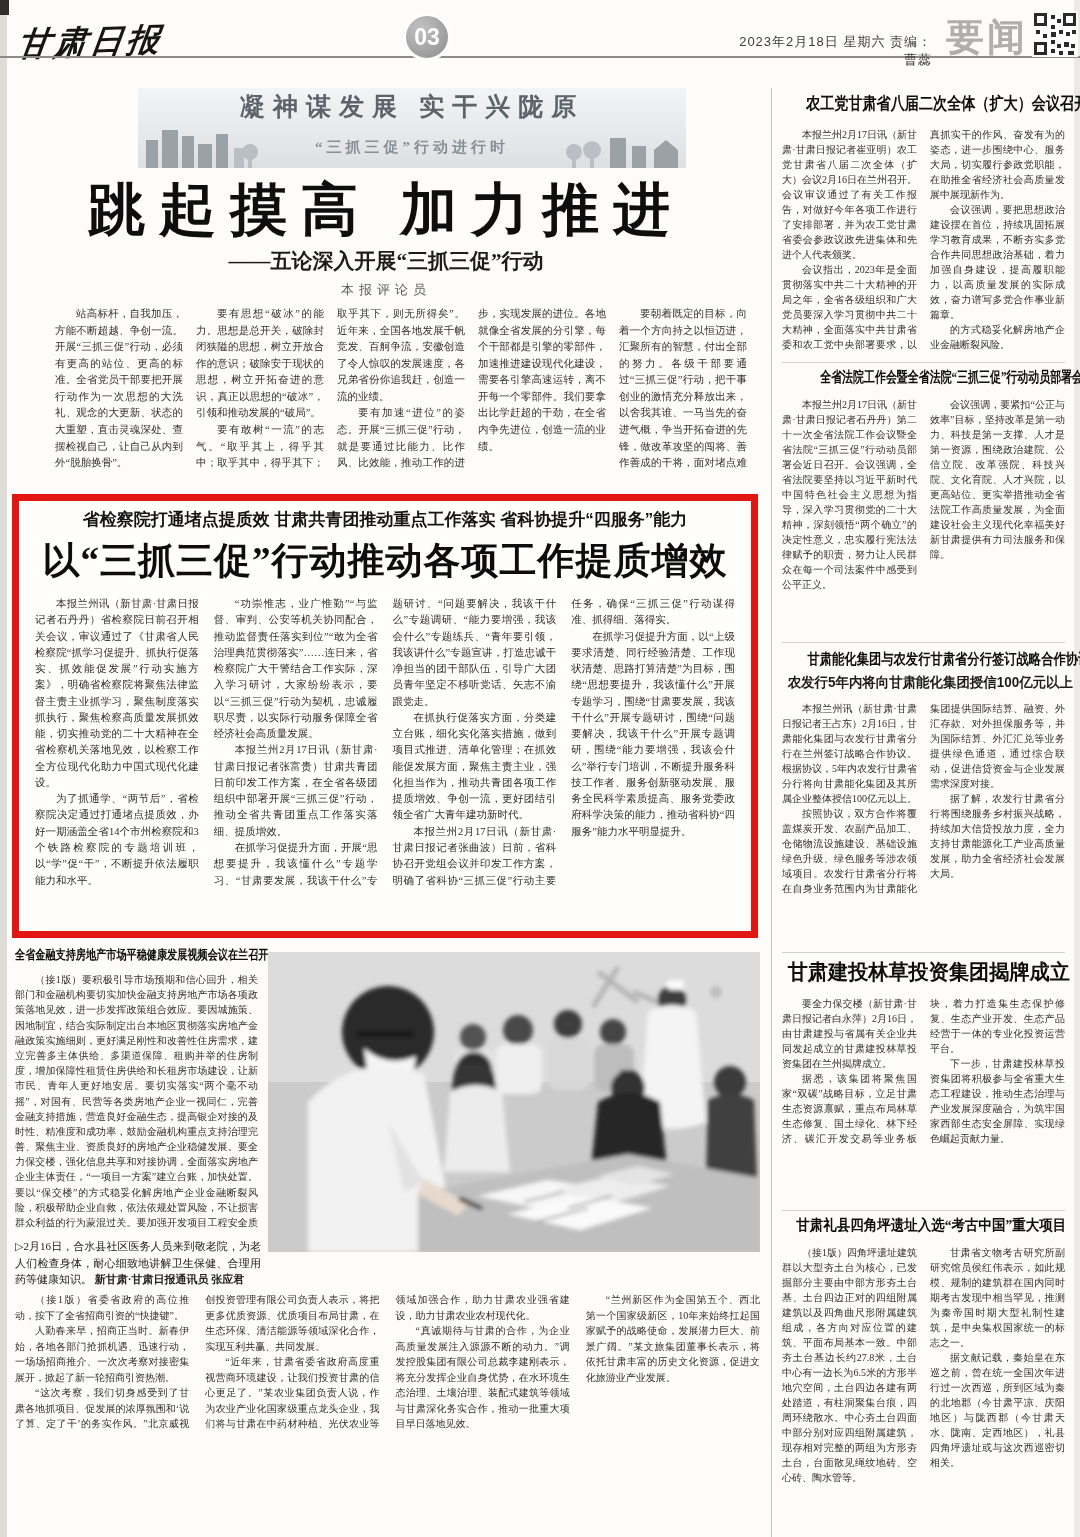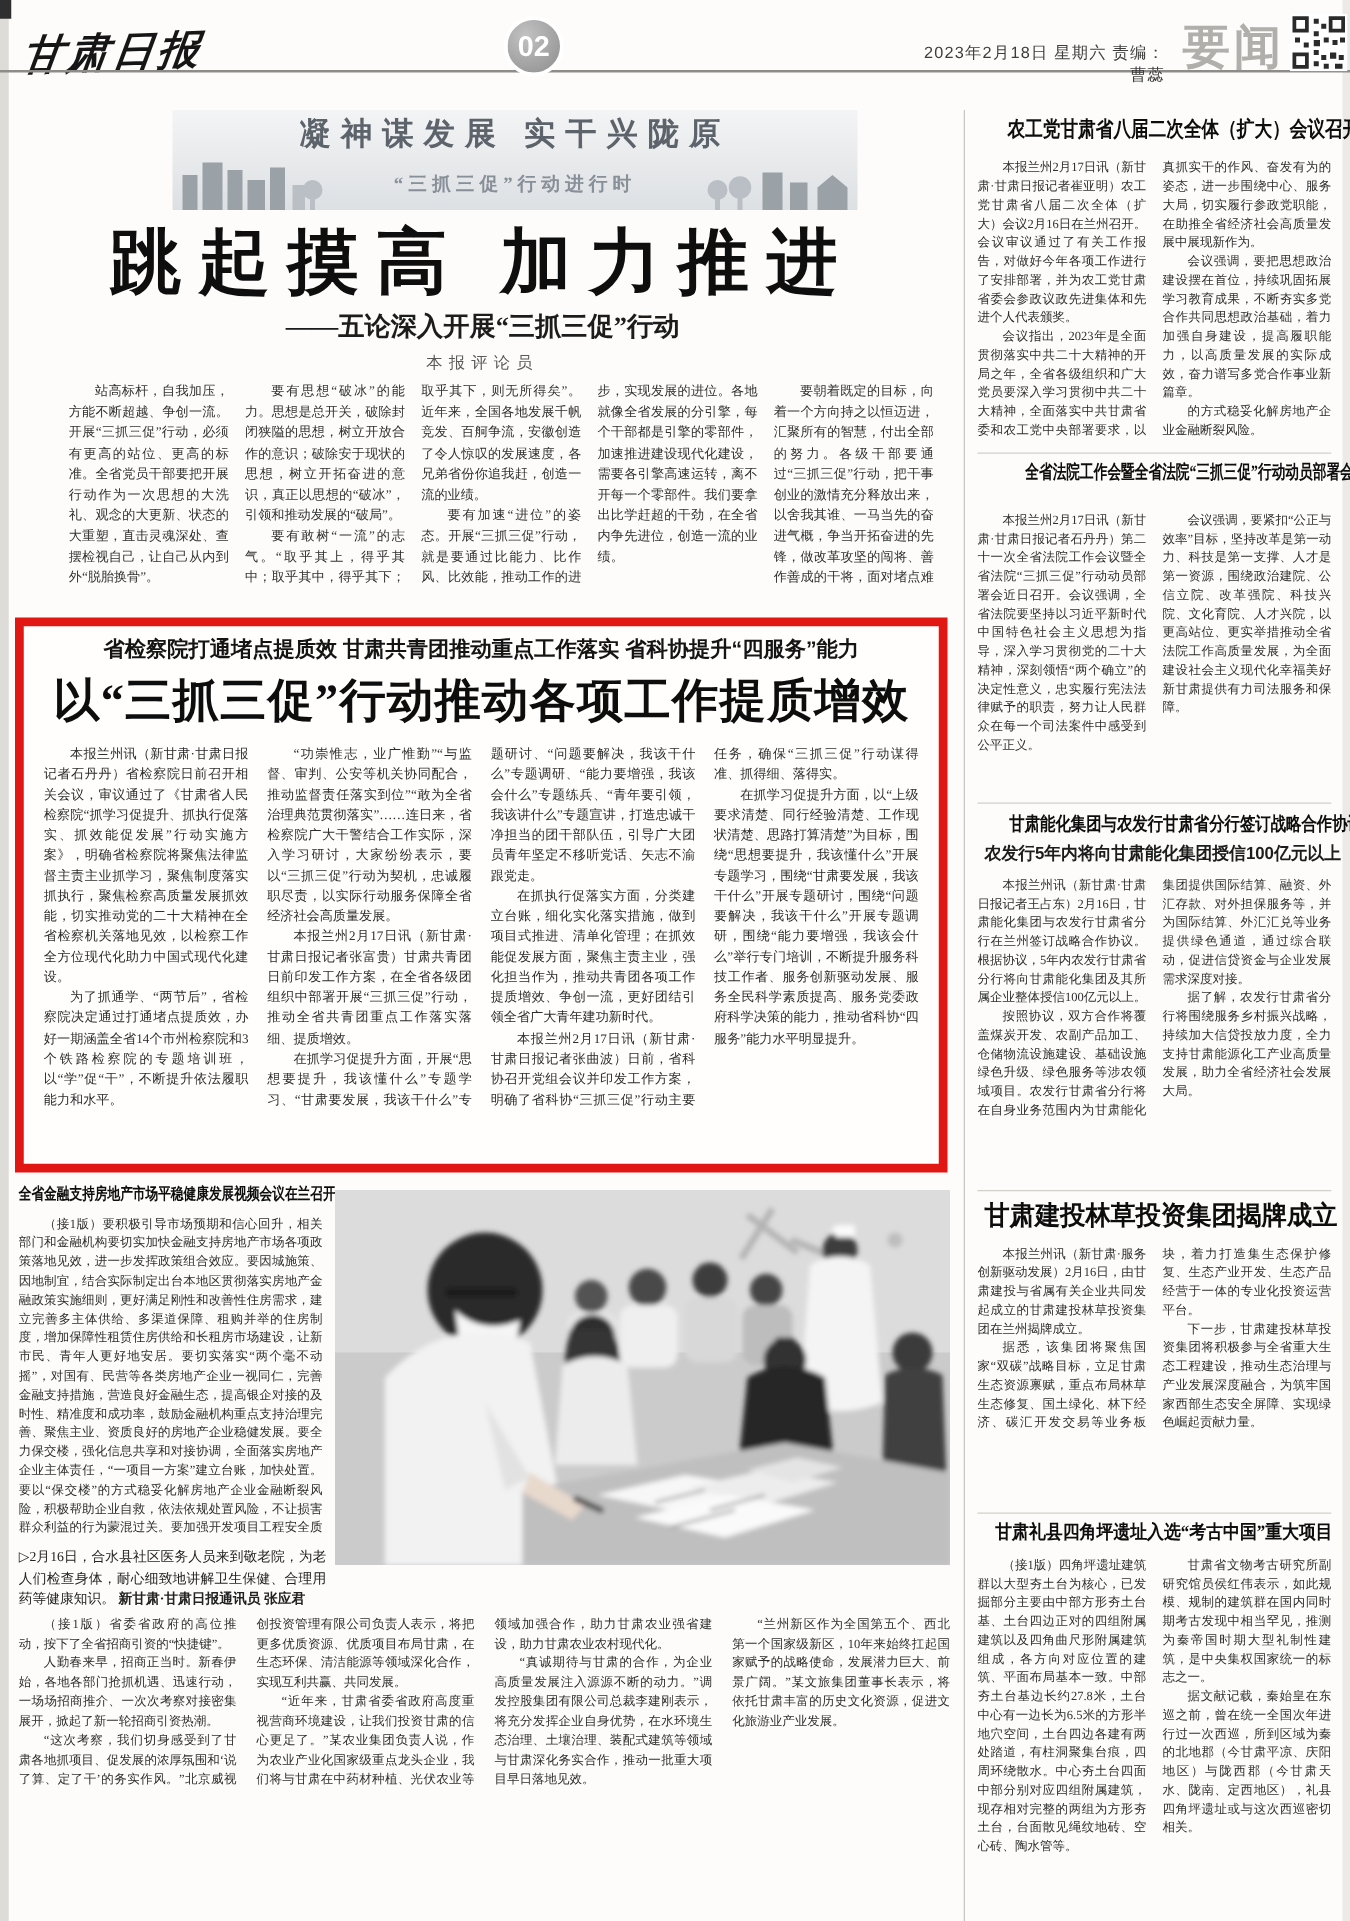--- a/index.html
+++ b/index.html
@@ -71,21 +71,21 @@
 <body>
 
 <div id="page">
 
   <div class="abs edge-l"></div>
   <div class="abs edge-r"></div>
   <div class="abs corner-mark"></div>
 
   <div class="abs logo">甘肃日报</div>
   <div class="abs mast-line"></div>
-  <div class="abs page-circle">02</div>
+  <div class="abs page-circle">03</div>
   <div class="abs date-line">2023年2月18日  星期六  责编：曹蕊</div>
   <div class="abs section-label">要闻</div>
   <svg class="abs qr" viewBox="0 0 46 46">
     <rect width="46" height="46" fill="#fff"></rect>
     <g fill="#2a2a2a">
       <rect x="2" y="2" width="13" height="13"></rect>
         <rect x="31" y="2" width="13" height="13"></rect>
         <rect x="2" y="31" width="13" height="13"></rect>
       <rect x="5" y="5" width="7" height="7" fill="#fff"></rect>
         <rect x="34" y="5" width="7" height="7" fill="#fff"></rect>
@@ -252,42 +252,42 @@
         <p class="para">本报兰州2月17日讯（新甘肃·甘肃日报记者崔亚明）农工党甘肃省八届二次全体（扩大）会议2月16日在兰州召开。会议审议通过了有关工作报告，对做好今年各项工作进行了安排部署，并为农工党甘肃省委会参政议政先进集体和先进个人代表颁奖。</p>
         <p class="para">会议指出，2023年是全面贯彻落实中共二十大精神的开局之年，全省各级组织和广大党员要深入学习贯彻中共二十大精神，全面落实中共甘肃省委和农工党中央部署要求，以真抓实干的作风、奋发有为的姿态，进一步围绕中心、服务大局，切实履行参政党职能，在助推全省经济社会高质量发展中展现新作为。</p>
         <p class="para">会议强调，要把思想政治建设摆在首位，持续巩固拓展学习教育成果，不断夯实多党合作共同思想政治基础，着力加强自身建设，提高履职能力，以高质量发展的实际成效，奋力谱写多党合作事业新篇章。</p>
         <p class="para">的方式稳妥化解房地产企业金融断裂风险。</p>
       </div>
   </div>
   <div class="abs h-rule" style="top:362px;"></div>
 
   <div class="abs r-art" style="top:368px;">
     <span class="r-title" style="font-size:15px;transform:scaleX(.73);">全省法院工作会暨全省法院“三抓三促”行动动员部署会召开</span>
-    <div class="r-body" style="height:238px;margin-top:22px;">
+    <div class="r-body" style="height:238px;margin-top:10px;">
         <p class="para">本报兰州2月17日讯（新甘肃·甘肃日报记者石丹丹）第二十一次全省法院工作会议暨全省法院“三抓三促”行动动员部署会近日召开。会议强调，全省法院要坚持以习近平新时代中国特色社会主义思想为指导，深入学习贯彻党的二十大精神，深刻领悟“两个确立”的决定性意义，忠实履行宪法法律赋予的职责，努力让人民群众在每一个司法案件中感受到公平正义。</p>
         <p class="para">会议强调，要紧扣“公正与效率”目标，坚持改革是第一动力、科技是第一支撑、人才是第一资源，围绕政治建院、公信立院、改革强院、科技兴院、文化育院、人才兴院，以更高站位、更实举措推动全省法院工作高质量发展，为全面建设社会主义现代化幸福美好新甘肃提供有力司法服务和保障。</p>
       </div>
   </div>
   <div class="abs h-rule" style="top:642px;"></div>
 
   <div class="abs r-art" style="top:650px;">
     <span class="r-title" style="font-size:15px;transform:scaleX(.82);">甘肃能化集团与农发行甘肃省分行签订战略合作协议</span>
     <span class="r-sub" style="font-size:14px;transform:scaleX(.96);margin-top:5px;">农发行5年内将向甘肃能化集团授信100亿元以上</span>
     <div class="r-body" style="height:240px;margin-top:9px;">
         <p class="para">本报兰州讯（新甘肃·甘肃日报记者王占东）2月16日，甘肃能化集团与农发行甘肃省分行在兰州签订战略合作协议。根据协议，5年内农发行甘肃省分行将向甘肃能化集团及其所属企业整体授信100亿元以上。</p>
         <p class="para">按照协议，双方合作将覆盖煤炭开发、农副产品加工、仓储物流设施建设、基础设施绿色升级、绿色服务等涉农领域项目。农发行甘肃省分行将在自身业务范围内为甘肃能化集团提供国际结算、融资、外汇存款、对外担保服务等，并为国际结算、外汇汇兑等业务提供绿色通道，通过综合联动，促进信贷资金与企业发展需求深度对接。</p>
         <p class="para">据了解，农发行甘肃省分行将围绕服务乡村振兴战略，持续加大信贷投放力度，全力支持甘肃能源化工产业高质量发展，助力全省经济社会发展大局。</p>
       </div>
   </div>
   <div class="abs h-rule" style="top:952px;"></div>
 
   <div class="abs r-art" style="top:958px;">
     <span class="r-title" style="font-size:21px;transform:scaleX(.96);">甘肃建投林草投资集团揭牌成立</span>
     <div class="r-body" style="height:212px;margin-top:10px;">
-        <p class="para">本报兰州讯（新甘肃·服务创新驱动发展）2月16日，由甘肃建投与省属有关企业共同发起成立的甘肃建投林草投资集团在兰州揭牌成立。</p>
+        <p class="para">要全力保交楼（新甘肃·甘肃日报记者白永萍）2月16日，由甘肃建投与省属有关企业共同发起成立的甘肃建投林草投资集团在兰州揭牌成立。</p>
         <p class="para">据悉，该集团将聚焦国家“双碳”战略目标，立足甘肃生态资源禀赋，重点布局林草生态修复、国土绿化、林下经济、碳汇开发交易等业务板块，着力打造集生态保护修复、生态产业开发、生态产品经营于一体的专业化投资运营平台。</p>
         <p class="para">下一步，甘肃建投林草投资集团将积极参与全省重大生态工程建设，推动生态治理与产业发展深度融合，为筑牢国家西部生态安全屏障、实现绿色崛起贡献力量。</p>
       </div>
   </div>
   <div class="abs h-rule" style="top:1210px;"></div>
 
   <div class="abs r-art" style="top:1216px;">
     <span class="r-title" style="font-size:15px;transform:scaleX(.9);">甘肃礼县四角坪遗址入选“考古中国”重大项目</span>
     <div class="r-body" style="height:289px;margin-top:10px;">
         <p class="para">（接1版）四角坪遗址建筑群以大型夯土台为核心，已发掘部分主要由中部方形夯土台基、土台四边正对的四组附属建筑以及四角曲尺形附属建筑组成，各方向对应位置的建筑、平面布局基本一致。中部夯土台基边长约27.8米，土台中心有一边长为6.5米的方形半地穴空间，土台四边各建有两处踏道，有柱洞聚集台痕，四周环绕散水。中心夯土台四面中部分别对应四组附属建筑，现存相对完整的两组为方形夯土台，台面散见绳纹地砖、空心砖、陶水管等。</p>

